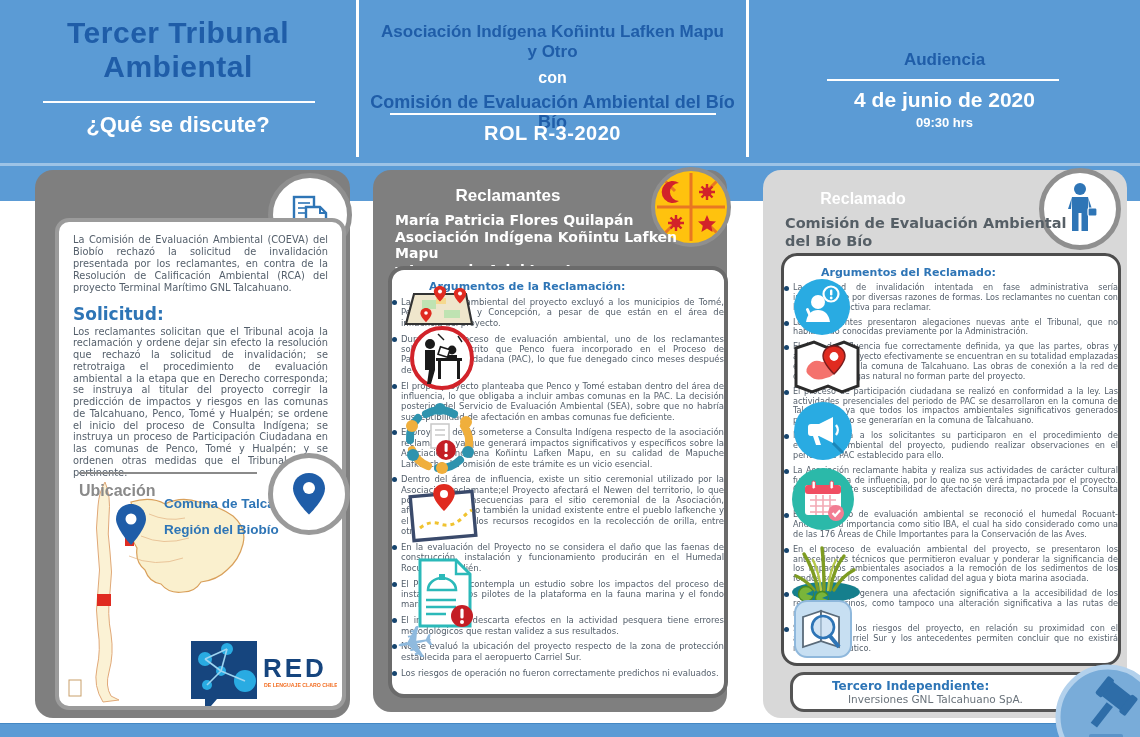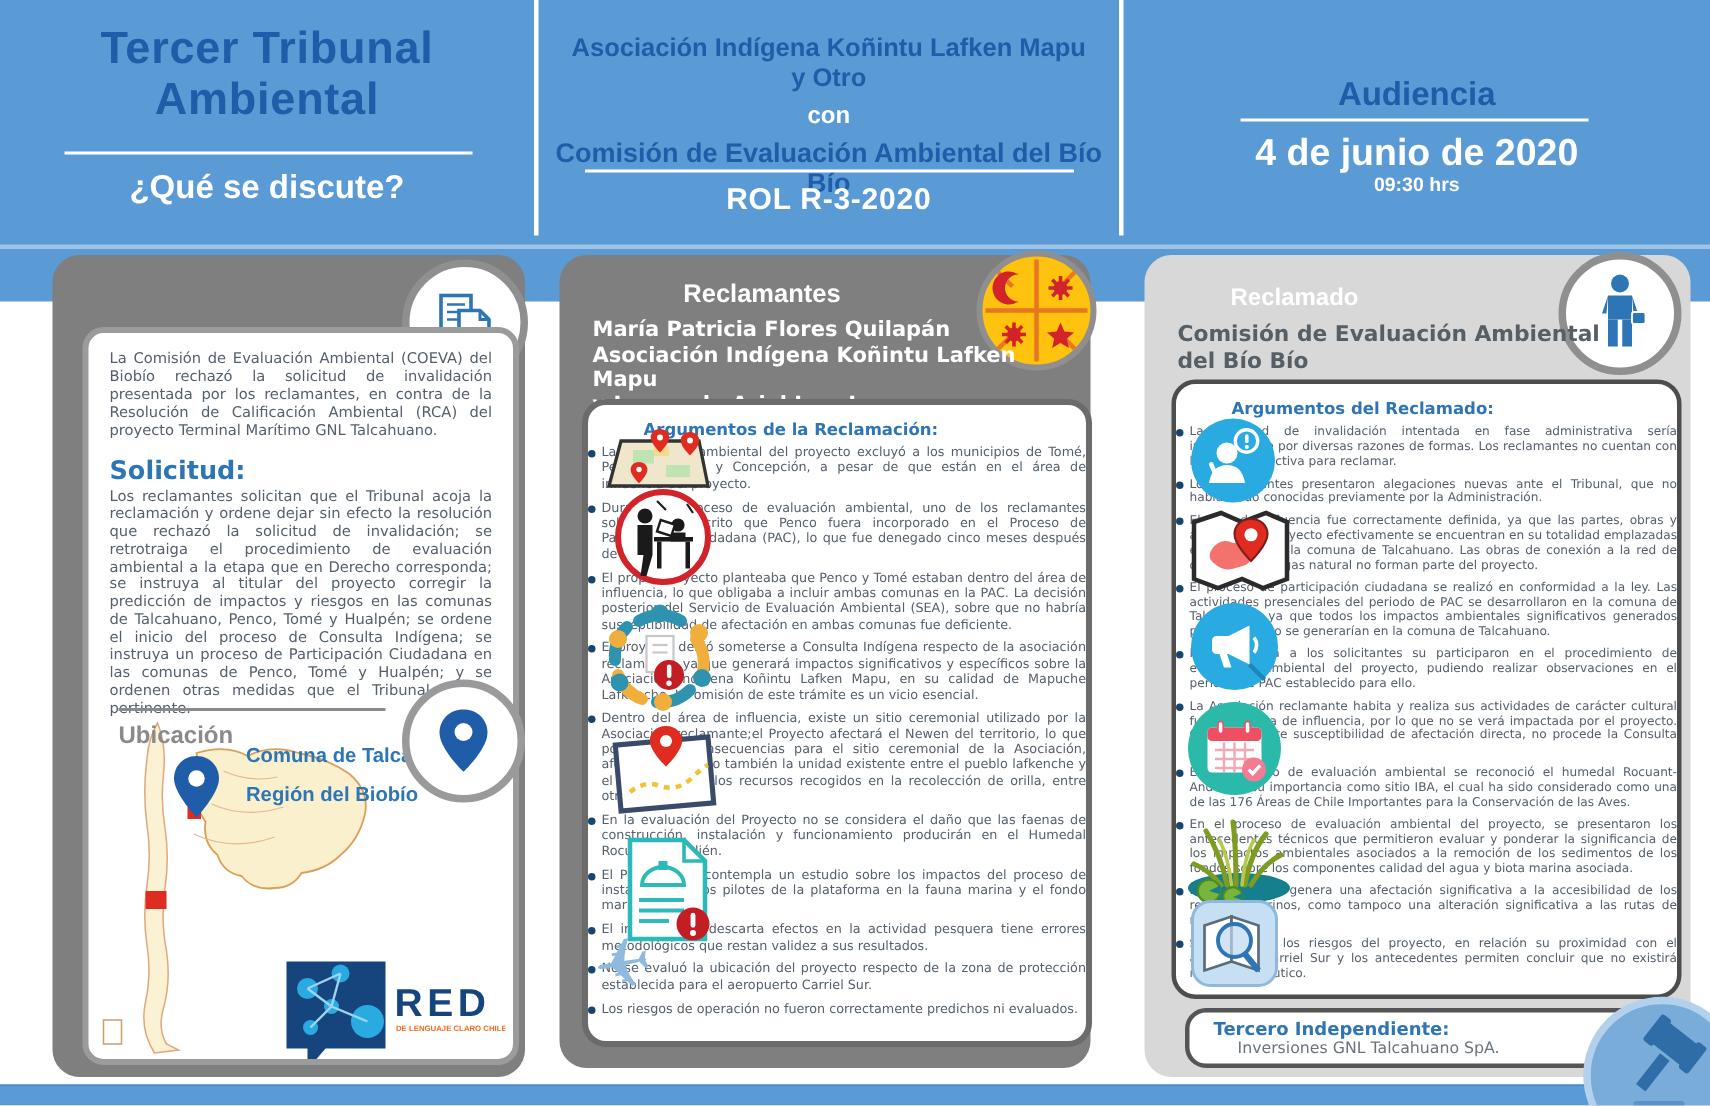--- a/index.html
+++ b/index.html
@@ -18,23 +18,23 @@
   .hr-line{background:#ffffff;height:2px;border:0;}
   .hr-l{position:absolute;left:43px;top:101px;width:272px;}
   .subtitle-q{position:absolute;left:0;top:112px;width:356px;text-align:center;color:#ffffff;
               font-weight:bold;font-size:22px;}
   .party-a{margin:22px 18px 0;text-align:center;font-weight:bold;font-size:17px;color:#1f5da8;line-height:1.2;}
   .con-word{text-align:center;color:#ffffff;font-weight:bold;font-size:16px;margin-top:6px;}
   .party-b{margin:5px 10px 0;text-align:center;font-weight:bold;font-size:18px;color:#1f5da8;line-height:1.15;}
   .hr-c{position:absolute;left:30px;top:113px;width:326px;}
   .rol{position:absolute;left:0;top:122px;width:385px;text-align:center;color:#ffffff;
        font-weight:bold;font-size:20px;letter-spacing:.5px;}
-  .aud{margin-top:50px;text-align:center;font-weight:bold;font-size:22px;color:#1f5da8;}
+  .aud{margin-top:50px;text-align:center;font-weight:bold;font-size:17px;color:#1f5da8;}
   .hr-r{position:absolute;left:78px;top:79px;width:232px;}
-  .date{position:absolute;left:0;top:88px;width:391px;text-align:center;color:#ffffff;font-weight:bold;font-size:25px;}
+  .date{position:absolute;left:0;top:88px;width:391px;text-align:center;color:#ffffff;font-weight:bold;font-size:21px;}
   .time{position:absolute;left:0;top:115px;width:391px;text-align:center;color:#ffffff;font-weight:bold;font-size:13px;}
   .hdr-underline{position:absolute;left:0;top:163px;width:1140px;height:3px;background:#9dc3e6;}
   .bottom-strip{position:absolute;left:0;top:723px;width:1140px;height:14px;background:#5b9bd5;border-top:1px solid #4488c4;}
   
   .card{position:absolute;border-radius:18px;}
   .card-left{left:35px;top:170px;width:315px;height:548px;background:#7f7f7f;}
   .card-mid{left:373px;top:170px;width:354px;height:542px;background:#7f7f7f;}
   .card-right{left:763px;top:170px;width:364px;height:548px;background:#d8d8d8;}
   .card-title{font-weight:bold;color:#ffffff;font-size:17px;}
   .t-left{position:absolute;left:0;top:20px;width:250px;text-align:center;}
@@ -70,21 +70,21 @@
   .args-mid li{font-size:8.5px;line-height:1.22;margin-bottom:5.5px;}
   .args li{position:relative;padding-left:9px;font-family:"DejaVu Sans",sans-serif;color:#545f6b;text-align:justify;}
   .args li::before{content:"";position:absolute;left:0;top:3px;width:5px;height:5px;border-radius:50%;background:#17456e;}
   .rail{position:absolute;}
   
   .recl-name{position:absolute;left:22px;top:44px;width:305px;color:#565f66;font-weight:bold;
              font-size:14.5px;line-height:1.25;font-family:"DejaVu Sans",sans-serif;}
   .args-right{margin-left:72px;margin-right:10px;}
   .args-right li{font-size:8.1px;line-height:1.22;margin-bottom:5px;}
   .tercero{position:absolute;left:27px;top:502px;width:304px;height:34px;background:#ffffff;
-           border:3px solid #555555;border-radius:14px;}
+           border:3px solid #555555;border-radius:14px;padding-left:23px;}
   .tercero-lbl{margin:4px 0 0 16px;color:#2e75b6;font-weight:bold;font-size:12px;font-family:"DejaVu Sans",sans-serif;}
   .tercero-name{margin:0 0 0 32px;color:#6a737b;font-size:10.5px;font-family:"DejaVu Sans",sans-serif;}
   .gavel-wrap{position:absolute;left:1053px;top:662px;width:110px;height:110px;z-index:6;}
 </style>
 </head>
 <body>
 
 <div class="canvas">
 
   <header class="hdr">

